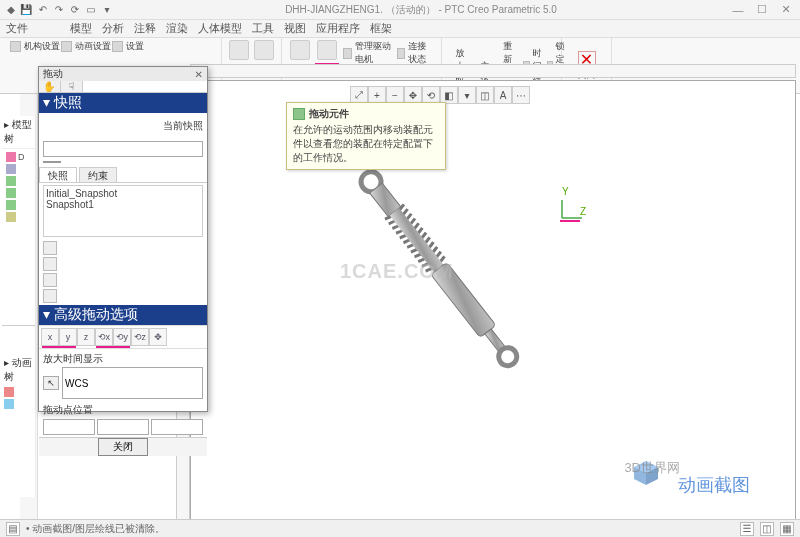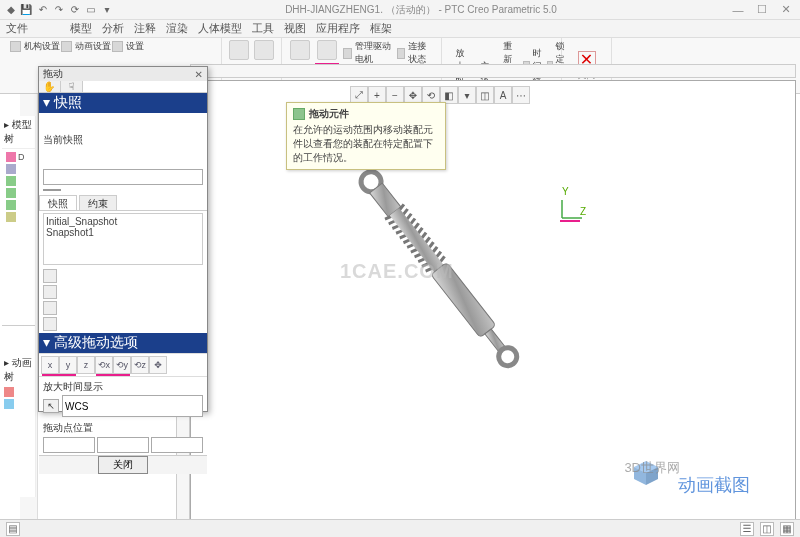--- a/index.html
+++ b/index.html
@@ -40,35 +40,35 @@
   .axis .ul { position:absolute; left:-2px; top:20px; width:20px; height:2px; background:#e91e8c;}
   .view-toolbar { position:absolute; left:350px; top:86px; display:flex; gap:0; }
   .view-toolbar .vtb { width:18px; height:18px; background:#f4f4f4; border:1px solid #ccc; display:flex; align-items:center; justify-content:center; font-size:10px; color:#555;}
   .dialog { position: absolute; left: 38px; top: 66px; width: 170px; height: 346px; background: #fff; border: 1px solid #888; box-shadow: 2px 2px 6px rgba(0,0,0,.3); display: flex; flex-direction: column; }
   .dialog .dtitle { height: 16px; background: #eaeaea; display: flex; align-items: center; padding: 0 4px; font-size: 10px; }
   .dialog .dtitle .t { flex: 1; text-align: left; }
   .dialog .dtitle .x { cursor: pointer; color: #666; }
   .dialog .dtabs { height: 18px; display: flex; border-bottom: 1px solid #ccc; }
   .dialog .dtabs .dtab { width: 22px; display: flex; align-items: center; justify-content: center; border-right: 1px solid #ccc; background: #f0f0f0; font-size: 10px;}
   .dialog .section-hdr { background: #1b3f8b; color: #fff; font-size: 14px; padding: 1px 4px; }
-  .dialog .sublabel { font-size: 10px; padding: 20px 4px; color: #333; }
+  .dialog .sublabel { font-size: 10px; padding: 6px 4px; color: #333; text-align: right; }
   .dialog .inputrow { padding: 2px 4px; }
   .dialog .inputrow input { width: 100%; height: 16px; font-size: 10px; border: 1px solid #aaa; padding: 0 2px; }
   .dialog .camera-ic { width: 18px; height: 14px; background: #ccc; border: 1px solid #999; margin: 2px 4px; display:inline-block;}
   .dialog .tabs2 { display: flex; height: 16px; border-bottom: 1px solid #ccc; margin-top: 2px; }
   .dialog .tabs2 .t2 { padding: 1px 8px; font-size: 10px; border: 1px solid #ccc; border-bottom: none; background: #fff; margin-right: 2px;}
   .dialog .listbox { flex: 0 0 auto; height: 52px; margin: 2px 4px; border: 1px solid #ccc; padding: 2px; font-size: 10px; color: #444; overflow: auto; }
   .dialog .spacer { flex: 1; }
   .dialog .toolbar-row { display: flex; gap: 0; padding: 2px 2px; border-top:1px solid #ddd; border-bottom:1px solid #ddd;}
   .dialog .toolbar-row .tb { width: 18px; height: 18px; border: 1px solid #ccc; background: #f6f6f6; display: flex; align-items: center; justify-content: center; font-size: 9px; color:#556;}
   .dialog .toolbar-row .ul { position:absolute; height:2px; background:#e91e8c;}
   .dialog .field-label { font-size: 10px; padding: 3px 4px 0 4px; }
   .dialog .wcs-row { display: flex; align-items: center; gap: 3px; padding: 1px 4px; }
   .dialog .wcs-row .pick { width: 16px; height: 14px; border: 1px solid #aaa; background: #f0f0f0; font-size:9px; display:flex;align-items:center;justify-content:center;}
-  .dialog .wcs-row input { flex: 1; height: 22px; border: 1px solid #aaa; font-size: 10px; padding: 0 2px; }
+  .dialog .wcs-row input { flex: 1; height: 32px; border: 1px solid #aaa; font-size: 10px; padding: 0 2px; }
   .dialog .dfooter { height: 24px; display: flex; align-items: center; justify-content: center; border-top: 1px solid #ccc; background: #f4f4f4; }
   .dialog .dfooter button { font-size: 10px; padding: 1px 14px; border: 1px solid #888; background: #eee; cursor: pointer; }
   .tooltip { position: absolute; left: 286px; top: 102px; width: 160px; background: #fffff0; border: 1px solid #c8c080; padding: 4px 6px; font-size: 10px; color: #444; box-shadow: 1px 1px 3px rgba(0,0,0,.2); }
   .tooltip .tt-title { font-weight: bold; margin-bottom: 2px; display:flex; gap:4px; align-items:center;}
   .tooltip .tt-ic { width:12px;height:12px;background:#8cc48c;border:1px solid #6a6;}
   .statusbar { position: absolute; left: 0; right: 0; bottom: 0; height: 18px; background: #f0f0f0; border-top: 1px solid #ccc; display: flex; align-items: center; padding: 0 6px; font-size: 10px; color: #666; gap: 6px;}
   .statusbar .sbspacer { flex:1;}
   .statusbar .sic { width:14px;height:14px;border:1px solid #bbb;background:#fff;display:flex;align-items:center;justify-content:center;}
   .watermark { position: absolute; left: 340px; top: 260px; font-size: 20px; color: #bbb; font-weight: bold; letter-spacing: 1px; pointer-events: none; opacity:.55;}
   .watermark2 { position: absolute; right: 50px; bottom: 40px; font-size: 18px; color: #3a7bd5; font-family: "KaiTi","STKaiti",serif; pointer-events:none; opacity:.8;}
@@ -348,17 +348,18 @@
 <svg class="cube3d" viewBox="0 0 28 28">
   <polygon points="14,2 26,8 14,14 2,8" fill="#6aa7e8" opacity=".6"></polygon>
   <polygon points="2,8 14,14 14,26 2,20" fill="#4a87c8" opacity=".6"></polygon>
   <polygon points="26,8 14,14 14,26 26,20" fill="#2a67a8" opacity=".6"></polygon>
 </svg>
 <div class="watermark3">3D世界网</div>
 <div class="watermark2">动画截图</div>
 
 <div class="statusbar">
   <span class="sic">▤</span>
+  <span>• 动画截图/图层绘线已被清除。</span>
   <span class="sbspacer"></span>
   <span class="sic">☰</span>
   <span class="sic">◫</span>
   <span class="sic">▦</span>
 </div>
 
 </body></html>

